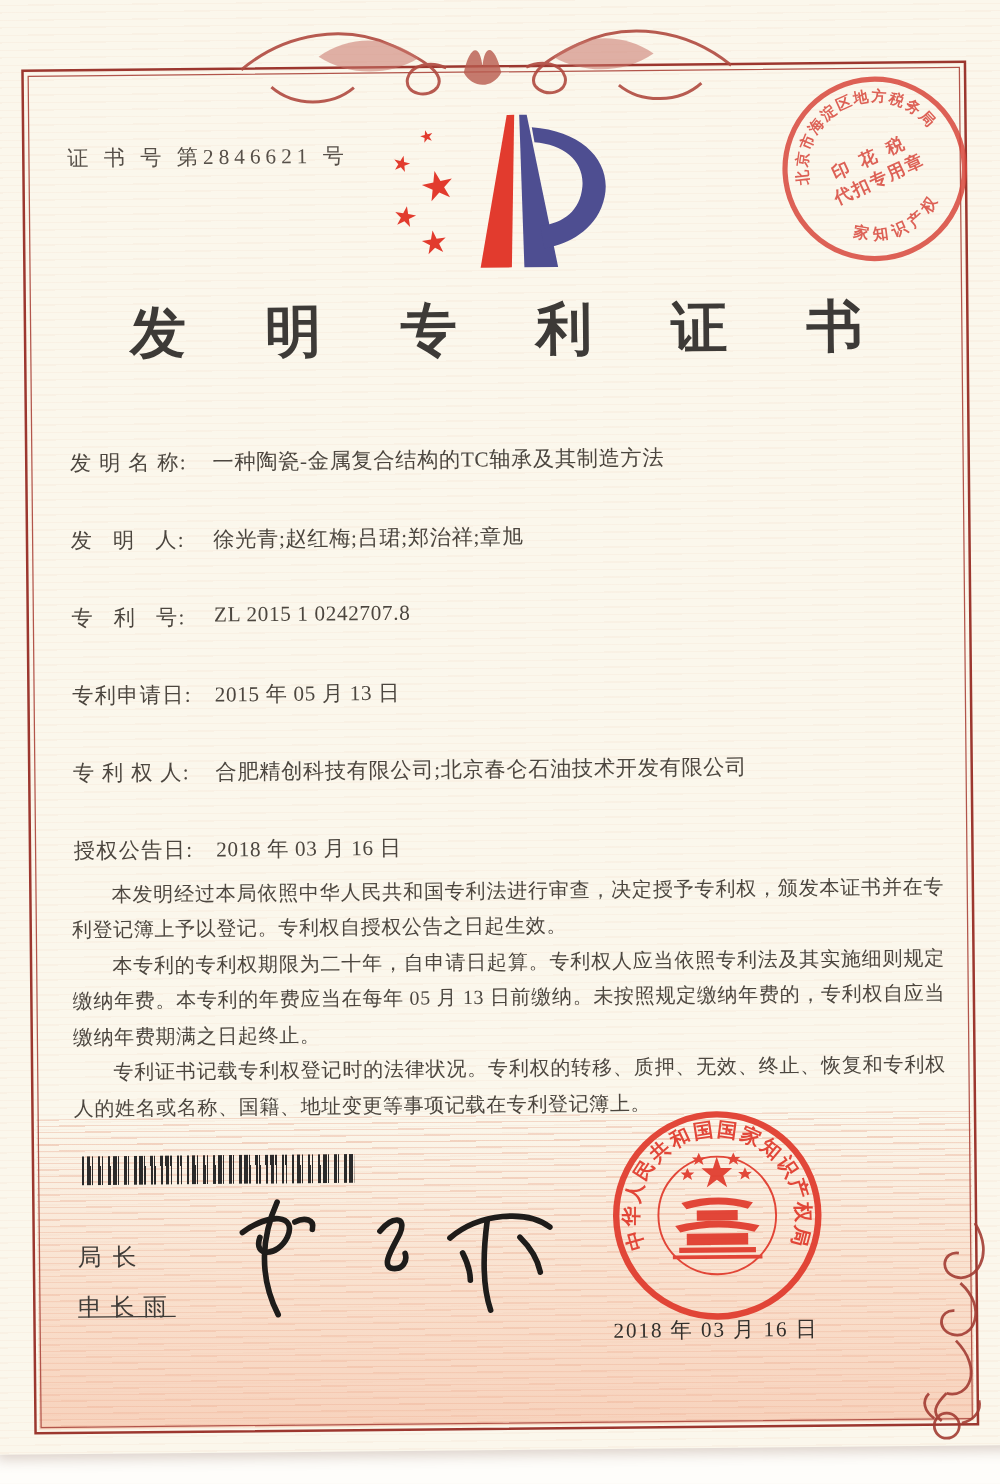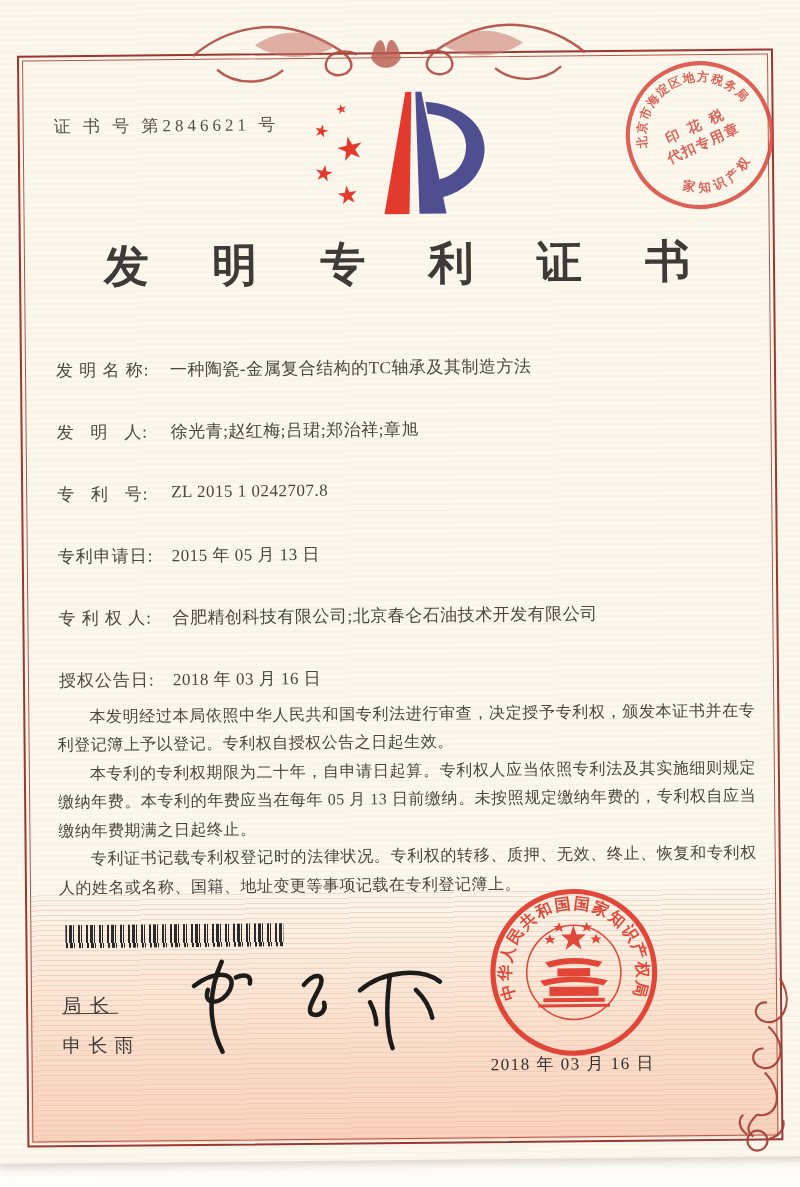--- a/index.html
+++ b/index.html
@@ -53,22 +53,22 @@
   .barcode{
     position:absolute;left:70px;top:928px;width:218px;height:23px;
     background:repeating-linear-gradient(90deg,
       #2a2a2a 0 2px, transparent 2px 4px,
       #2a2a2a 4px 7px, transparent 7px 8px,
       #2a2a2a 8px 9px, transparent 9px 13px,
       #2a2a2a 13px 15px, transparent 15px 16px,
       #2a2a2a 16px 17px, transparent 17px 21px);
   }
 
-  .signer-title{position:absolute;left:66px;top:996px;font-size:19px;letter-spacing:9px;color:#3f3b37;text-decoration:underline;}
-  .signer-name{position:absolute;left:66px;top:1036px;font-size:19px;letter-spacing:7px;color:#3f3b37;}
+  .signer-title{position:absolute;left:66px;top:996px;font-size:19px;letter-spacing:9px;color:#3f3b37;}
+  .signer-name{position:absolute;left:66px;top:1036px;font-size:19px;letter-spacing:7px;color:#3f3b37;text-decoration:underline;}
   .signature{position:absolute;left:168px;top:952px;width:290px;height:118px;}
 
   .main-seal{position:absolute;left:490px;top:892px;width:176px;height:176px;opacity:.92;}
   .issue-date{position:absolute;left:494px;top:1060px;font-size:17px;letter-spacing:1.5px;color:#33302c;z-index:4;}
 
   .tax-seal{
     position:absolute;left:634px;top:66px;width:156px;height:156px;
     transform:rotate(-24deg);opacity:.85;
   }
 

